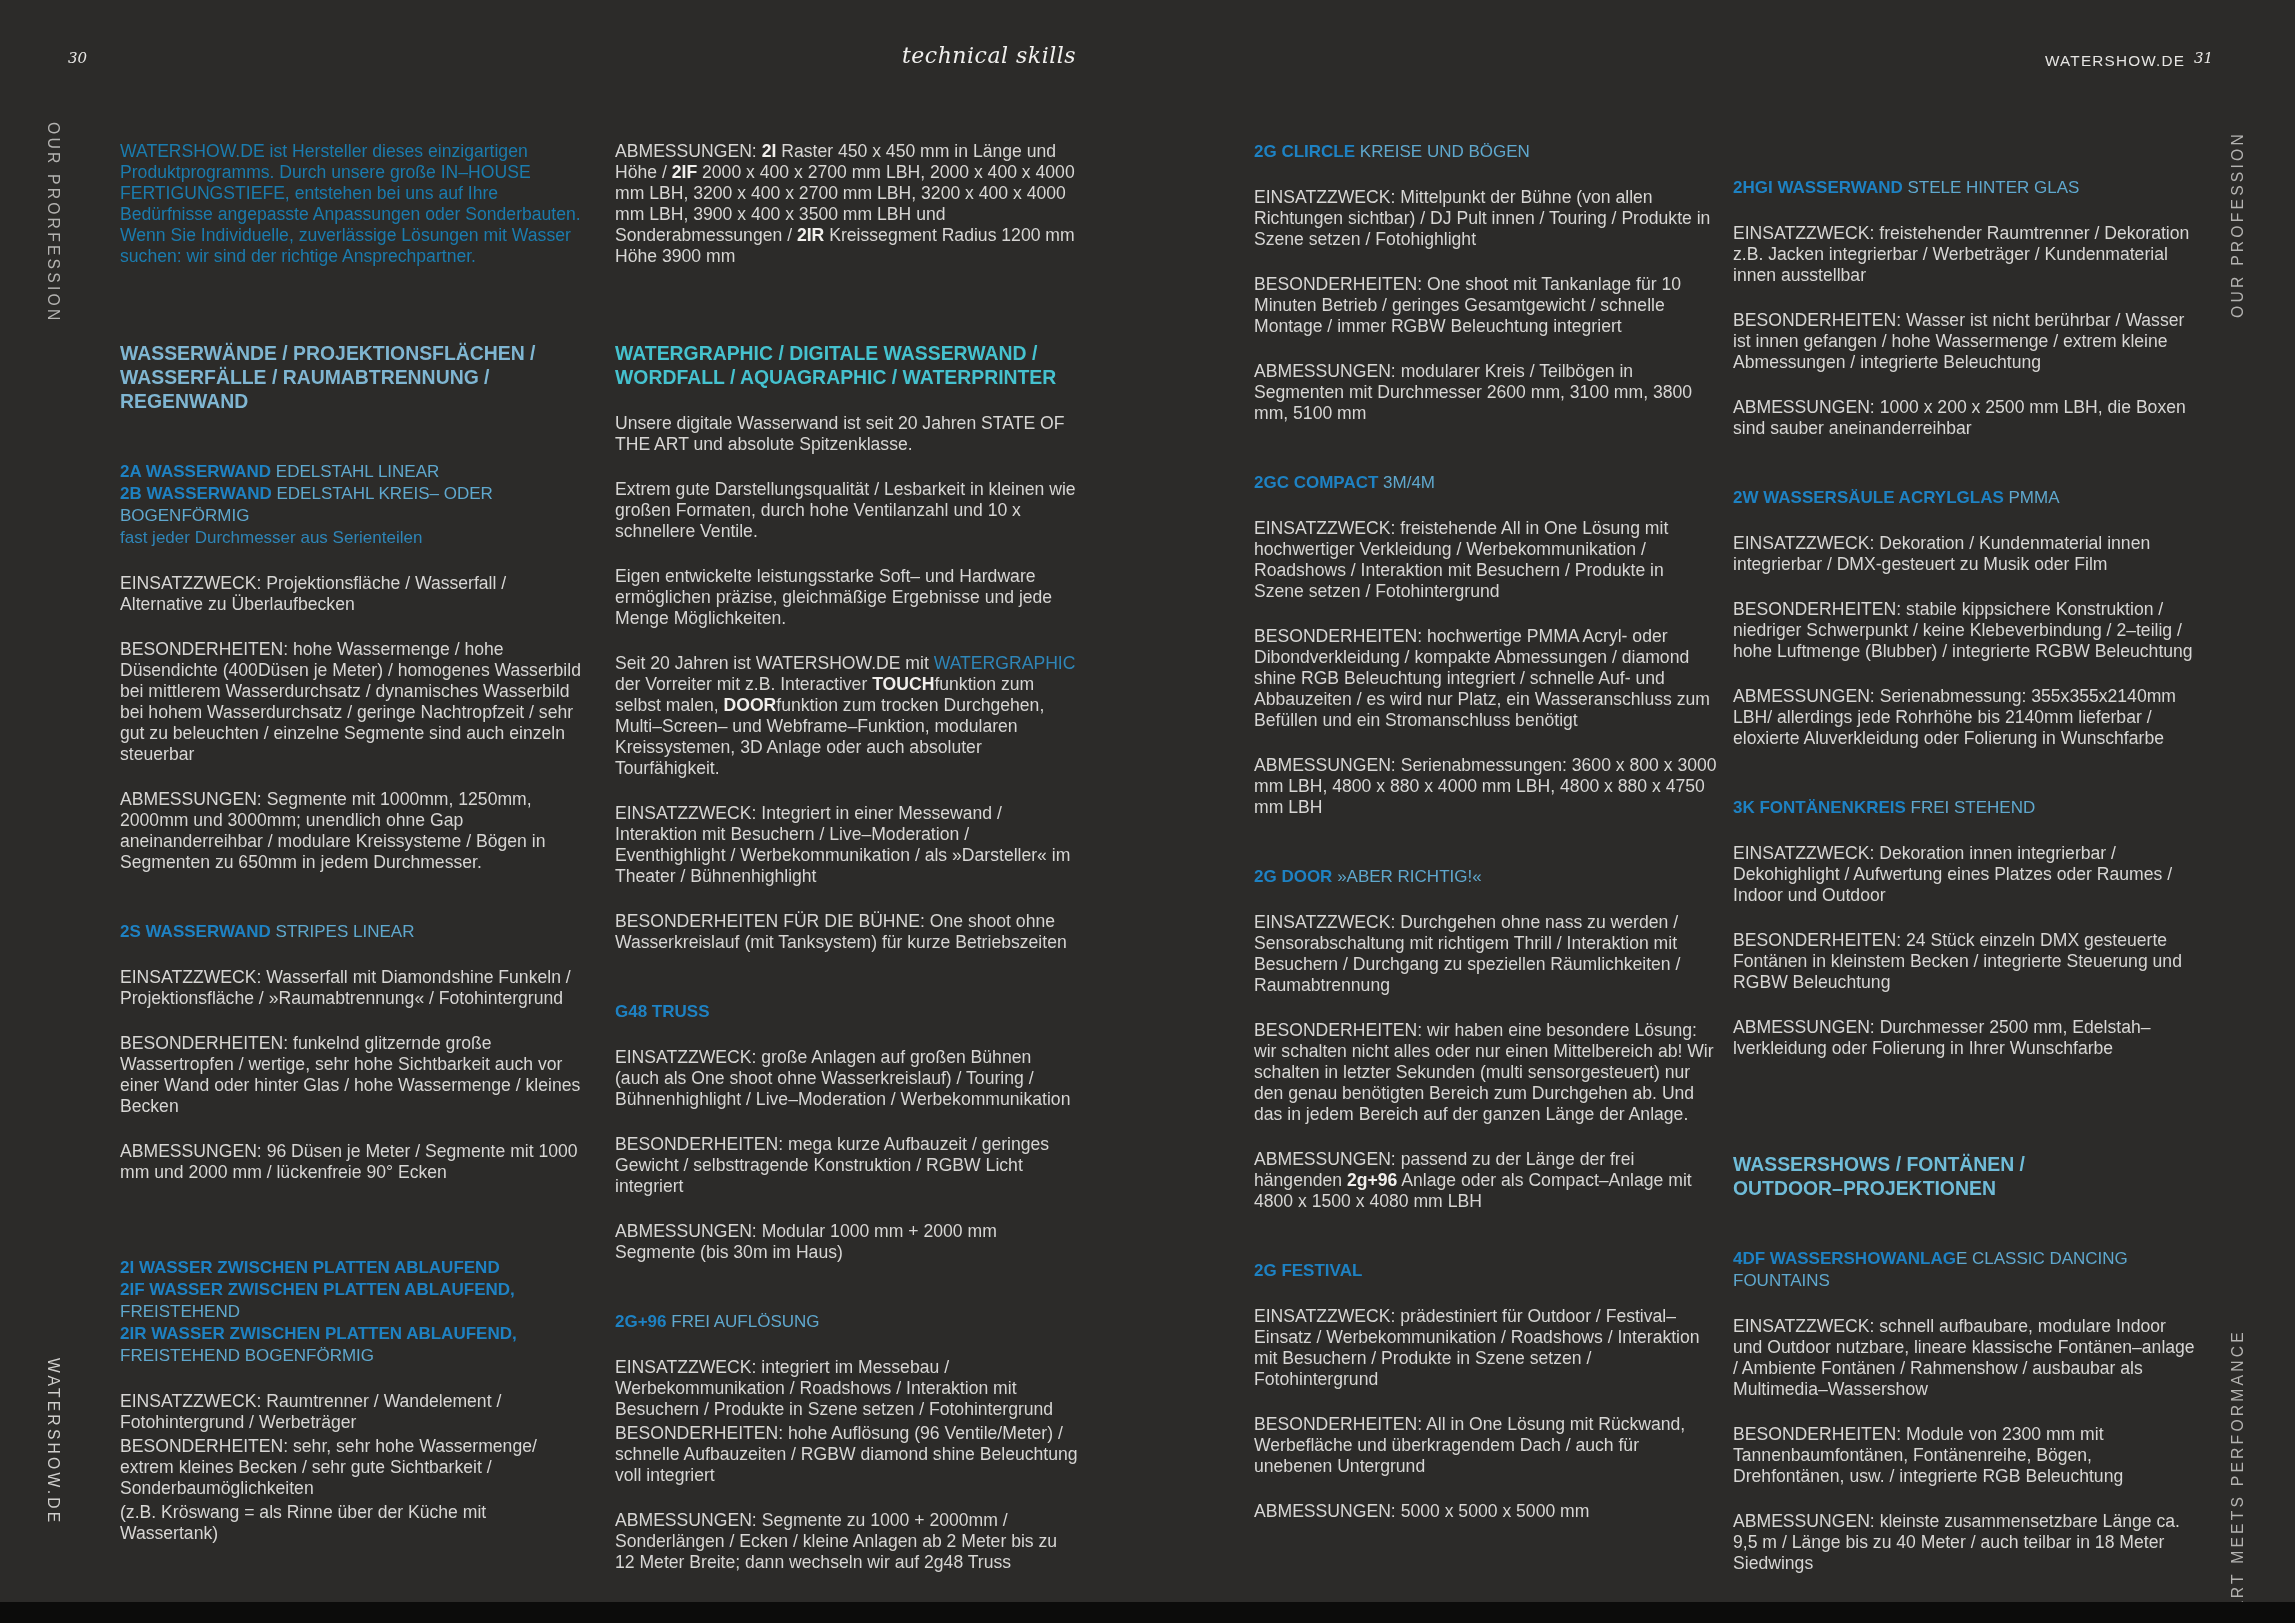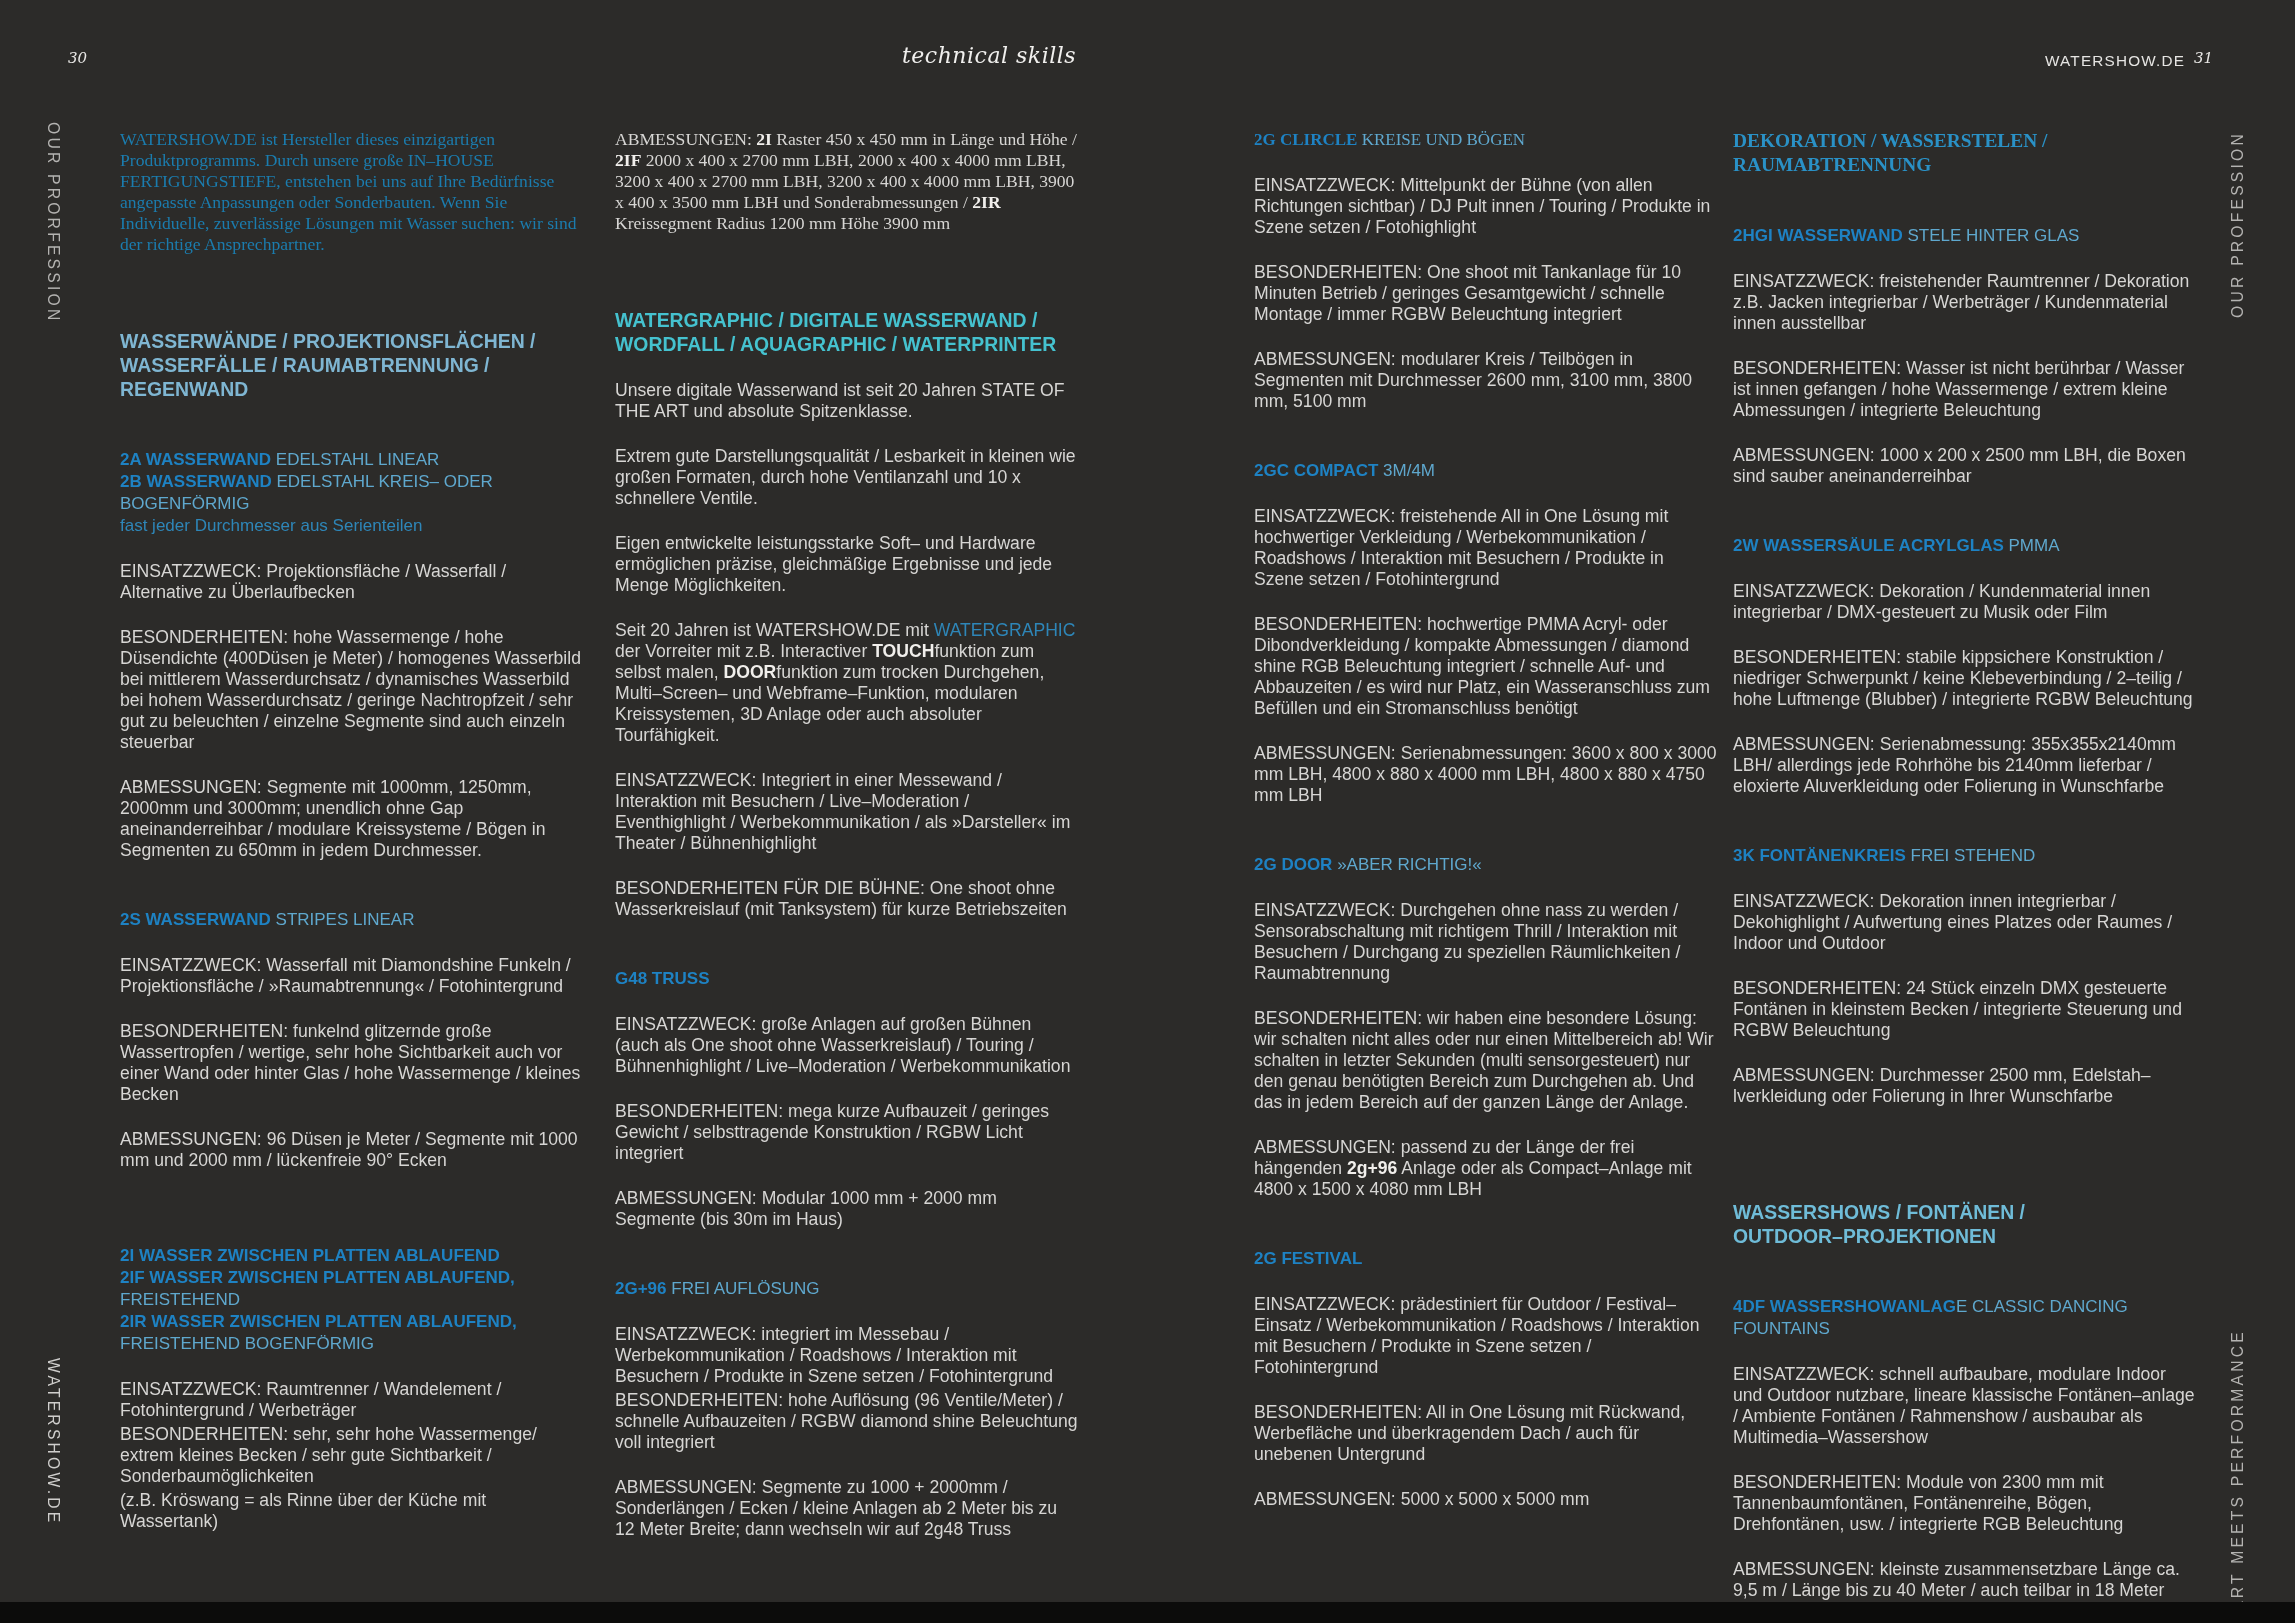--- a/index.html
+++ b/index.html
@@ -33,21 +33,21 @@
   #footer-bar{
     position:absolute;left:0;bottom:0;width:100%;height:21px;background:#0c0c0b;
   }
   
   .col{position:absolute;top:129px;width:463px;}
   #col-0{left:120px;}
   #col-1{left:615px;}
   #col-2{left:1254px;}
   #col-3{left:1733px;}
   .blk{margin:0;}
-  .g0{margin-top:0;font-family:Liberation Serif, serif;}
+  .g0{margin-top:12px;}
   .g1{margin-top:24px;}
   .g2{margin-top:2.8px;}
   .g3{margin-top:48px;}
   .g4{margin-top:74px;}
   .g5{margin-top:93px;}
   .t-p .ln,.t-intro .ln{font-size:17.6px;line-height:21px;}
   .t-hprod .ln{font-size:17px;line-height:22px;}
   .t-hsec .ln{font-size:19.4px;line-height:24px;}
   
   .s-n{color:#d7d6d4;}
@@ -222,24 +222,20 @@
       <div class="ln"><span class="s-n">EINSATZZWECK: prädestiniert für Outdoor / Festival–Einsatz / Werbekommunikation / Roadshows / Interaktion mit Besuchern / Produkte in Szene setzen / Fotohintergrund</span></div>
     </div>
     <div class="blk t-p g1">
       <div class="ln"><span class="s-n">BESONDERHEITEN: All in One Lösung mit Rückwand, Werbefläche und überkragendem Dach / auch für unebenen Untergrund</span></div>
     </div>
     <div class="blk t-p g1">
       <div class="ln"><span class="s-n">ABMESSUNGEN: 5000 x 5000 x 5000 mm</span></div>
     </div>
   </div>
 <div id="col-3" class="col">
-    <div class="blk t-hsec g0">
-      <div class="ln"><span class="s-h2">DEKORATION / WASSERSTELEN /</span></div>
-      <div class="ln"><span class="s-h2">RAUMABTRENNUNG</span></div>
-    </div>
     <div class="blk t-hprod g3">
       <div class="ln"><span class="s-c">2HGI WASSERWAND </span><span class="s-ls">STELE HINTER GLAS</span></div>
     </div>
     <div class="blk t-p g1">
       <div class="ln"><span class="s-n">EINSATZZWECK: freistehender Raumtrenner / Dekoration z.B. Jacken integrierbar / Werbeträger / Kundenmaterial innen ausstellbar</span></div>
     </div>
     <div class="blk t-p g1">
       <div class="ln"><span class="s-n">BESONDERHEITEN: Wasser ist nicht berührbar / Wasser ist innen gefangen / hohe Wassermenge / extrem kleine Abmessungen / integrierte Beleuchtung</span></div>
     </div>
     <div class="blk t-p g1">

